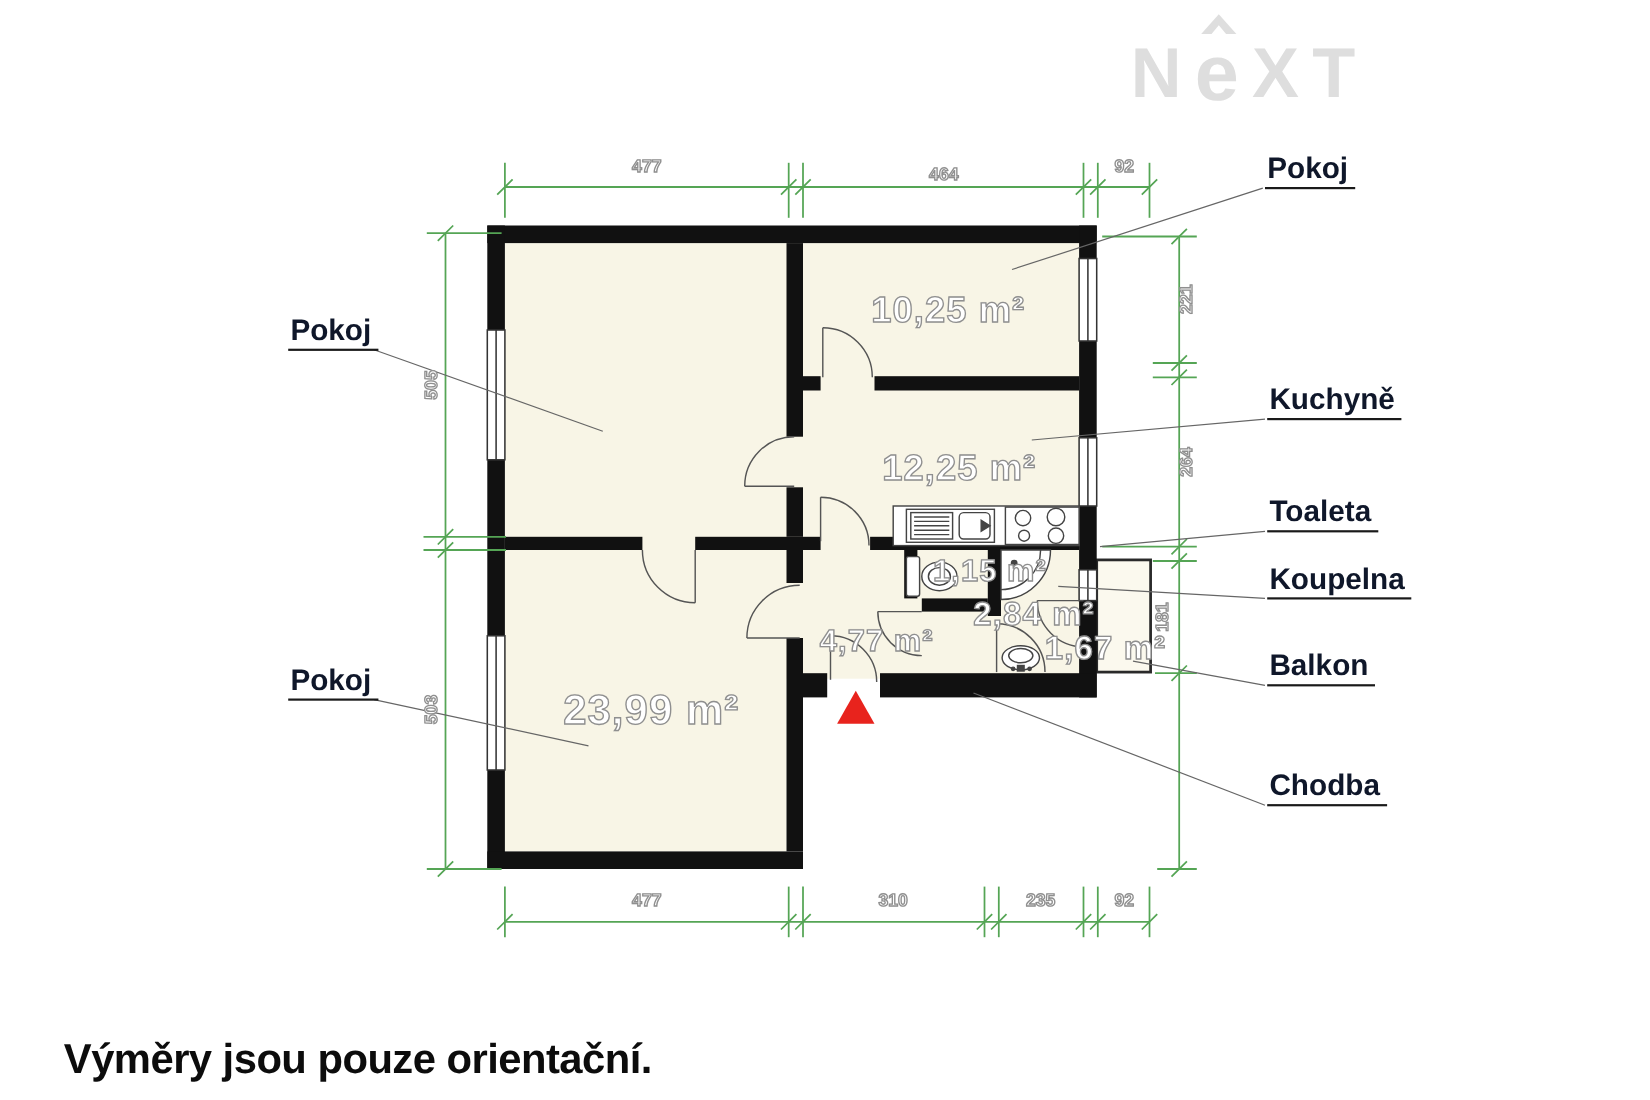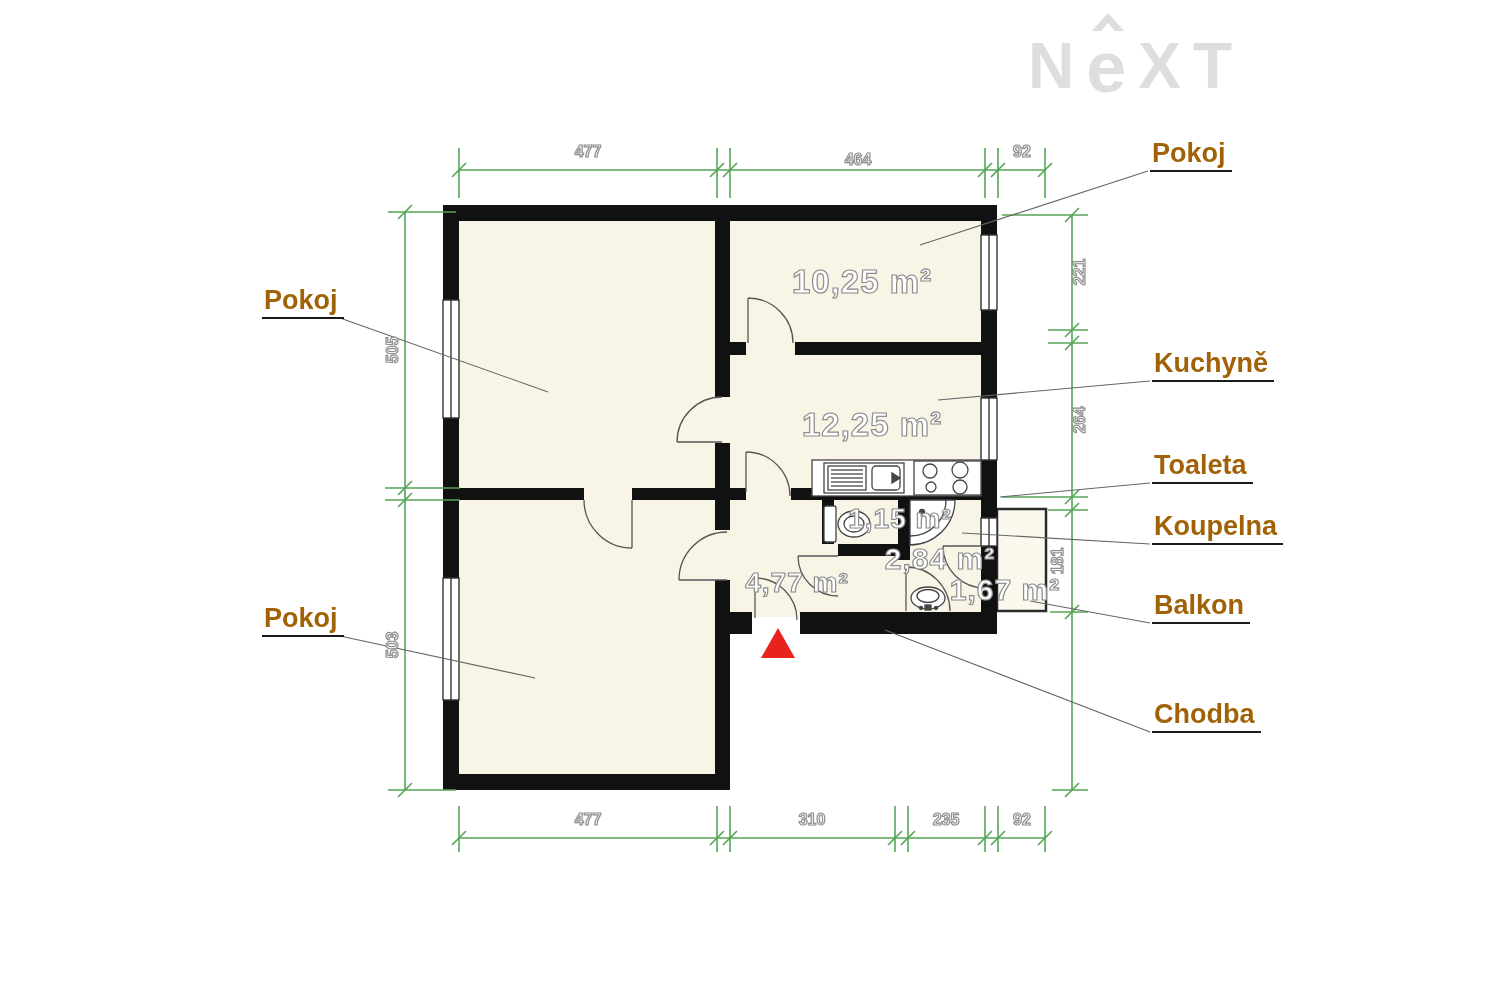--- a/index.html
+++ b/index.html
@@ -7,21 +7,21 @@
          font-family:"Liberation Sans","DejaVu Sans",sans-serif;}
   #plan-svg{position:absolute;left:0;top:0;}
   .abs{position:absolute;}
   
   .outlined{color:#ffffff;-webkit-text-stroke:1.2px #8f8f8f;text-shadow:0 0 1px #9b9b9b;
             font-weight:bold;white-space:nowrap;}
   .area-label{transform:translate(-50%,-50%);letter-spacing:1px;}
   .dim-label{font-size:16px;transform:translate(-50%,-50%);}
   .dim-label.vert{transform:translate(-50%,-50%) rotate(-90deg);}
   
-  .callout{font-weight:bold;font-size:27px;color:#a16207;border-bottom:2px solid #1a1a1a;
+  .callout{font-weight:bold;font-size:27px;color:#0f172a;border-bottom:2px solid #1a1a1a;
            padding:0 6px 3px 2px;white-space:nowrap;line-height:1.05;}
   
   #logo{display:flex;align-items:flex-end;gap:8px;color:#dedede;font-weight:bold;
         font-size:64px;line-height:0.9;letter-spacing:4px;user-select:none;}
   #logo .e-wrap{position:relative;display:inline-block;font-size:72px;line-height:0.78;}
   #logo .caret{position:absolute;left:50%;top:-26px;transform:translateX(-50%);
                width:0;height:0;border-left:16px solid transparent;
                border-right:16px solid transparent;border-bottom:18px solid #dedede;}
   #logo .caret-inner{position:absolute;left:50%;top:-16px;transform:translateX(-50%);
                width:0;height:0;border-left:10px solid transparent;
@@ -227,20 +227,21 @@
       <span class="caret"></span>
       <span class="caret-inner"></span>
       <span>e</span>
     </span>
     <span>X</span>
     <span>T</span>
   </div>
 
   <div class="abs outlined area-label" style="left:862px;top:282px;font-size:33px;">10,25 m²</div>
   <div class="abs outlined area-label" style="left:852px;top:425px;font-size:33px;margin-left:20px;">12,25 m²</div>
+  <div class="abs outlined area-label" style="left:592px;top:647px;font-size:38px;">23,99 m²</div>
   <div class="abs outlined area-label" style="left:858px;top:519px;font-size:28px;margin-left:42px;">1,15 m²</div>
   <div class="abs outlined area-label" style="left:940px;top:559px;font-size:30px;">2,84 m²</div>
   <div class="abs outlined area-label" style="left:797px;top:583px;font-size:28px;">4,77 m²</div>
   <div class="abs outlined area-label" style="left:1005px;top:590px;font-size:30px;">1,67 m²</div>
 
   <div class="abs outlined dim-label" style="left:588px;top:152px;">477</div>
   <div class="abs outlined dim-label" style="left:858px;top:160px;text-align:center;">464</div>
   <div class="abs outlined dim-label" style="left:1022px;top:152px;">92</div>
 
   <div class="abs outlined dim-label" style="left:588px;top:820px;">477</div>
@@ -257,14 +258,15 @@
 
   <div class="abs callout" style="left:262px;top:286px;">Pokoj</div>
   <div class="abs callout" style="left:262px;top:604px;">Pokoj</div>
   <div class="abs callout" style="left:1150px;top:139px;">Pokoj</div>
   <div class="abs callout" style="left:1152px;top:349px;">Kuchyně</div>
   <div class="abs callout" style="left:1152px;top:451px;">Toaleta</div>
   <div class="abs callout" style="left:1152px;top:512px;">Koupelna</div>
   <div class="abs callout" style="left:1152px;top:591px;">Balkon</div>
   <div class="abs callout" style="left:1152px;top:700px;">Chodba</div>
 
+  <div id="disclaimer" class="abs" style="left:58px;top:942px;">Výměry jsou pouze orientační.</div>
 
 </div>
 
 </body></html>

